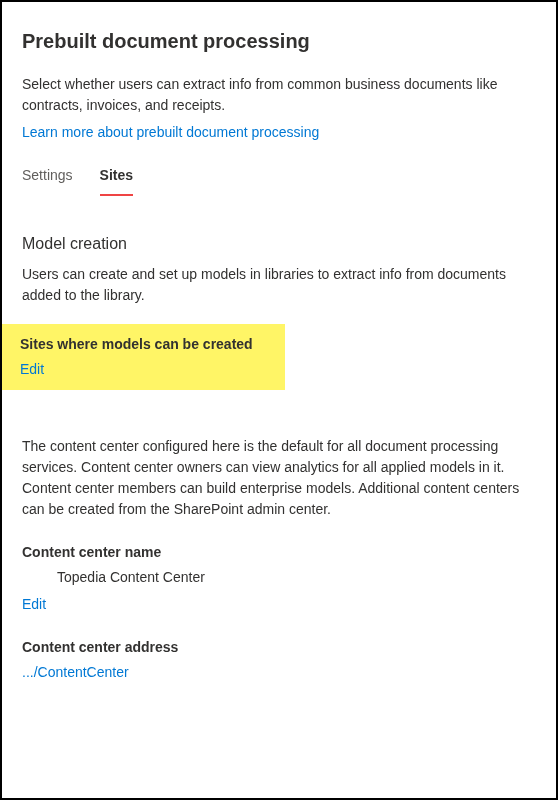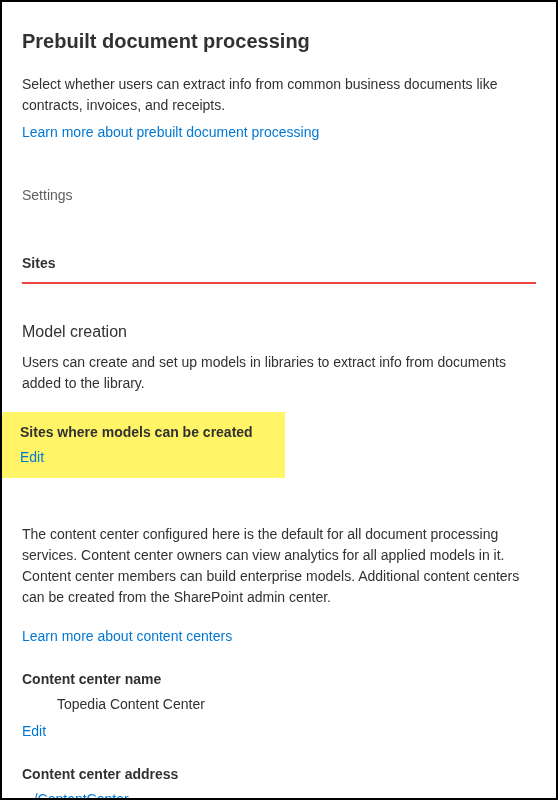--- a/index.html
+++ b/index.html
@@ -30,24 +30,23 @@
       margin-bottom: 6px;
     }
     .link {
       color: #0078d4;
       cursor: pointer;
       font-size: 14px;
       display: inline-block;
     }
     .tabs {
       display: flex;
-      gap: 39px;
-      margin-top: 42px;
+      gap: 27px;
+      margin-top: 22px;
       margin-bottom: 36px;
-      flex-direction: column;
     }
     .tab {
       font-size: 14px;
       padding-bottom: 8px;
       cursor: pointer;
       color: #605e5c;
     }
     .tab.active {
       font-weight: 600;
       color: #323130;
@@ -125,21 +124,20 @@
 <h2 class="section-heading">Model creation</h2>
 <p class="section-desc">Users can create and set up models in libraries to extract info from documents added to the library.</p>
 
 <div class="highlight-box">
   <div class="sub-heading">Sites where models can be created</div>
   <a class="edit-link">Edit</a>
 </div>
 
 <div class="default-section">
   <p class="section-desc">The content center configured here is the default for all document processing services. Content center owners can view analytics for all applied models in it. Content center members can build enterprise models. Additional content centers can be created from the SharePoint admin center.</p>
-  <a class="link">Learn more about content centers</a>
 </div>
 
 <div class="field-group">
   <div class="field-label">Content center name</div>
   <div class="field-value">Topedia Content Center</div>
   <a class="edit-link">Edit</a>
 </div>
 
 <div class="field-group">
   <div class="field-label">Content center address</div>

